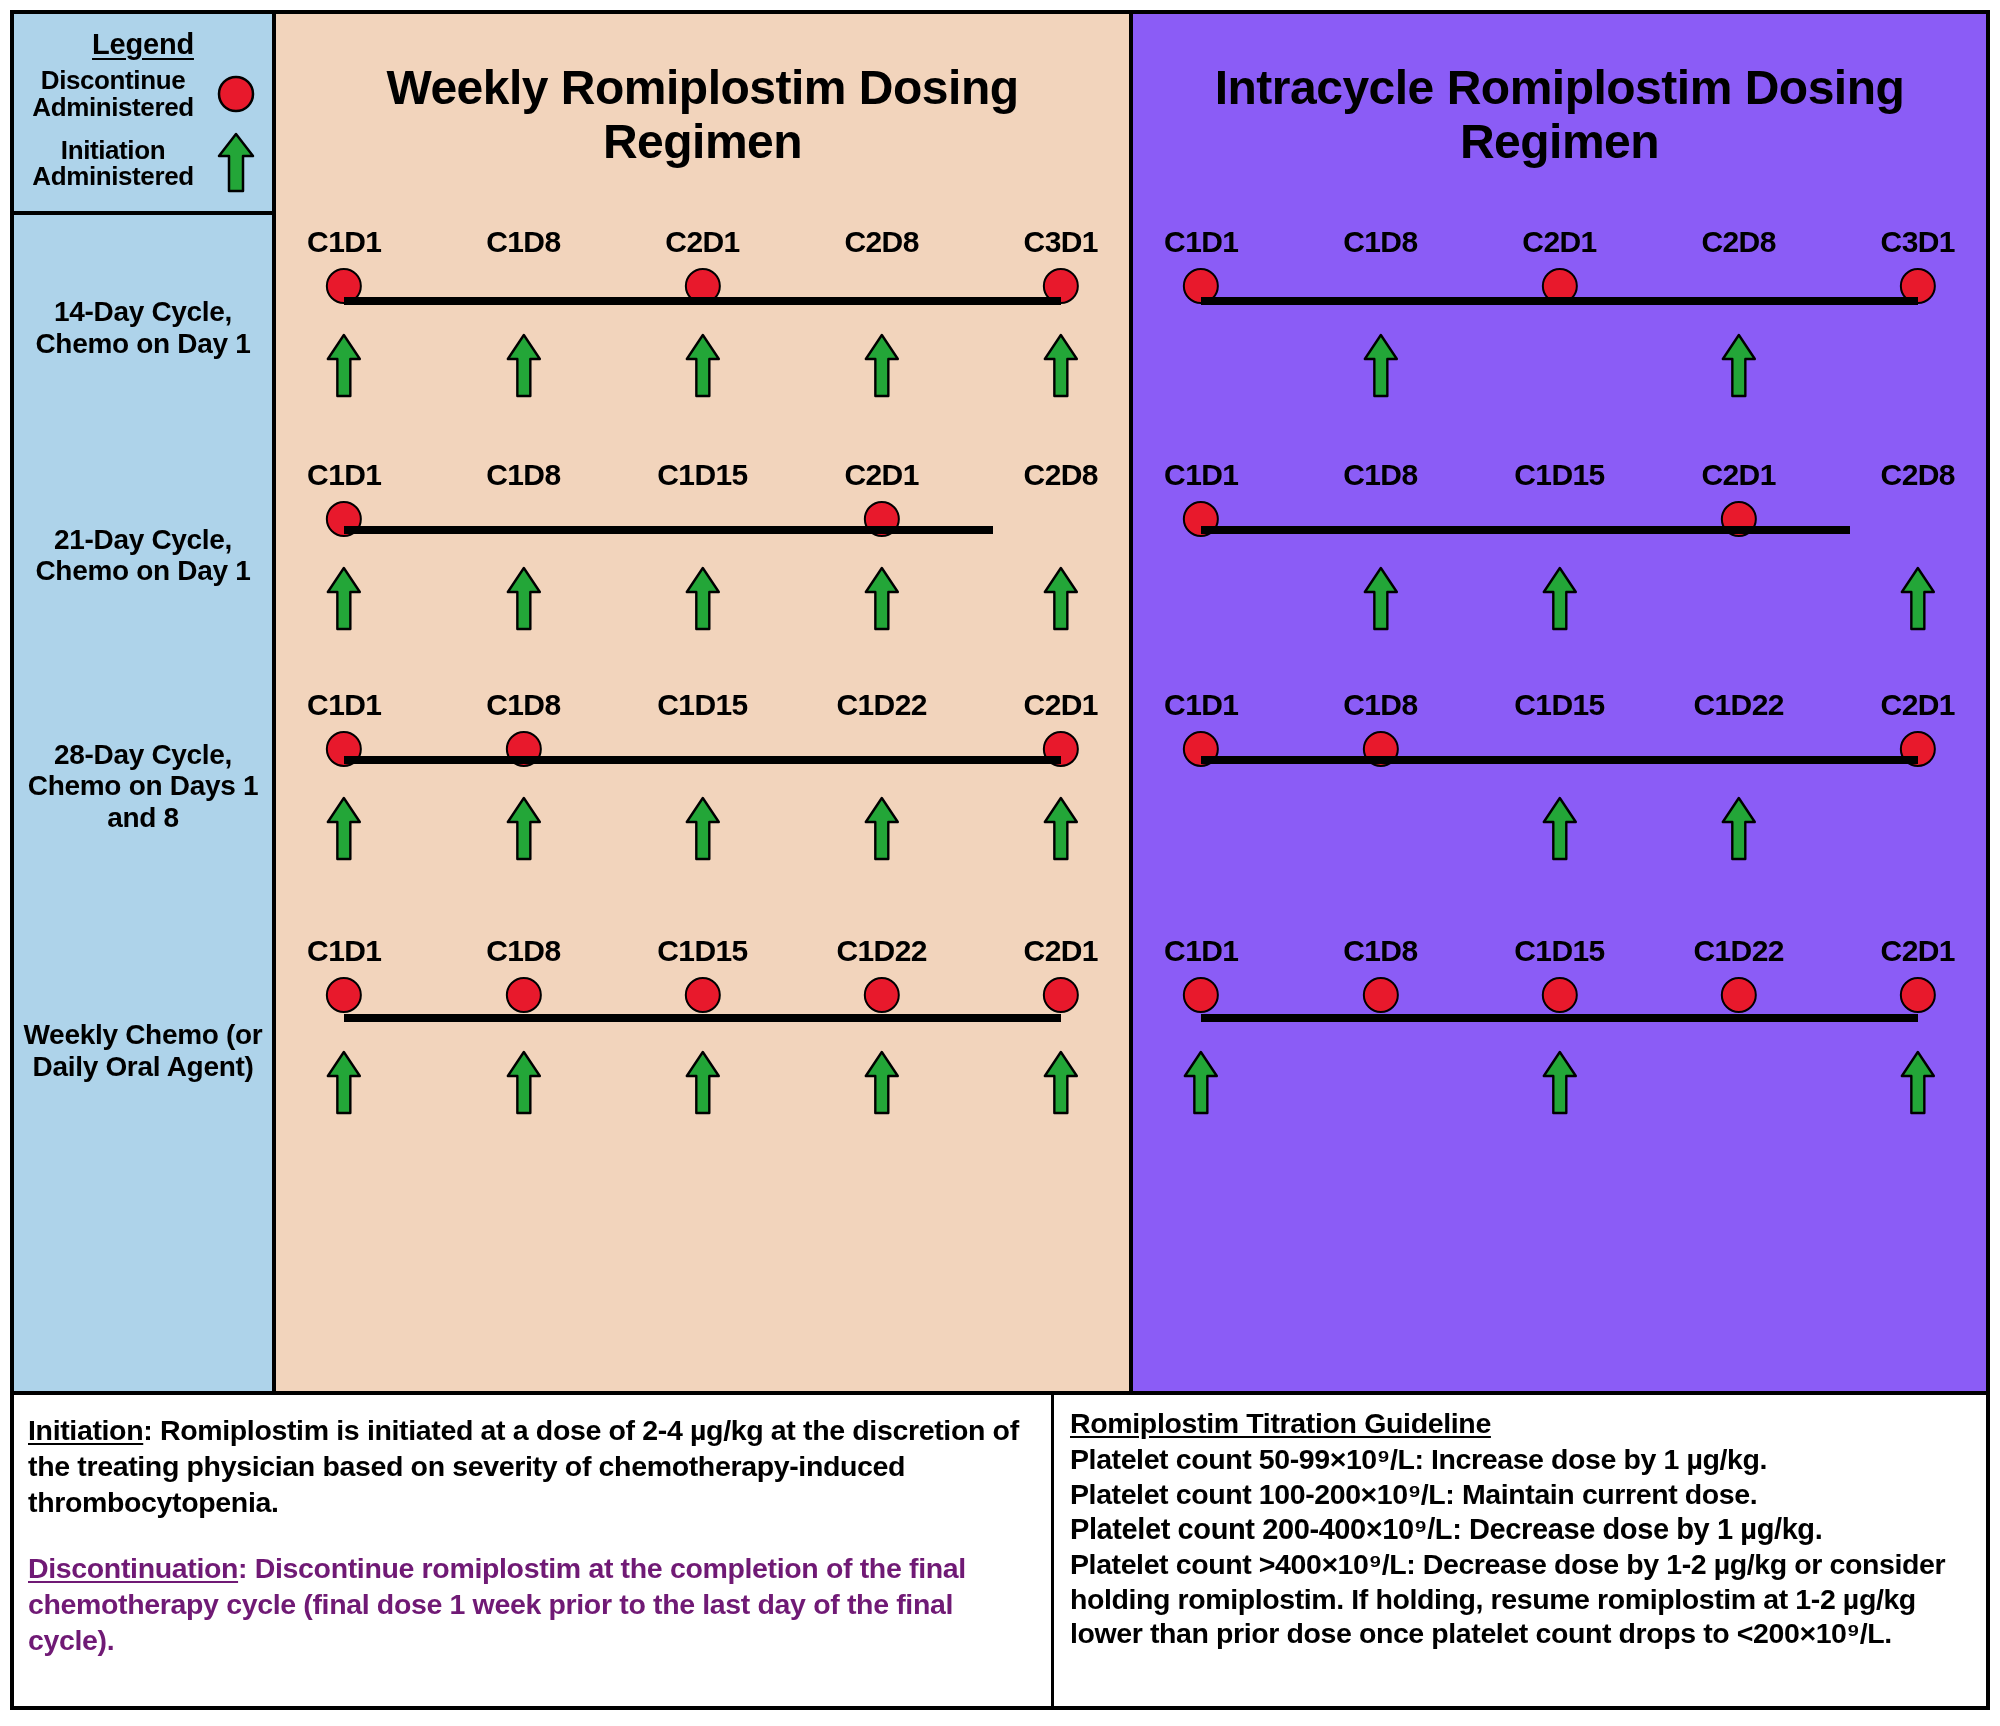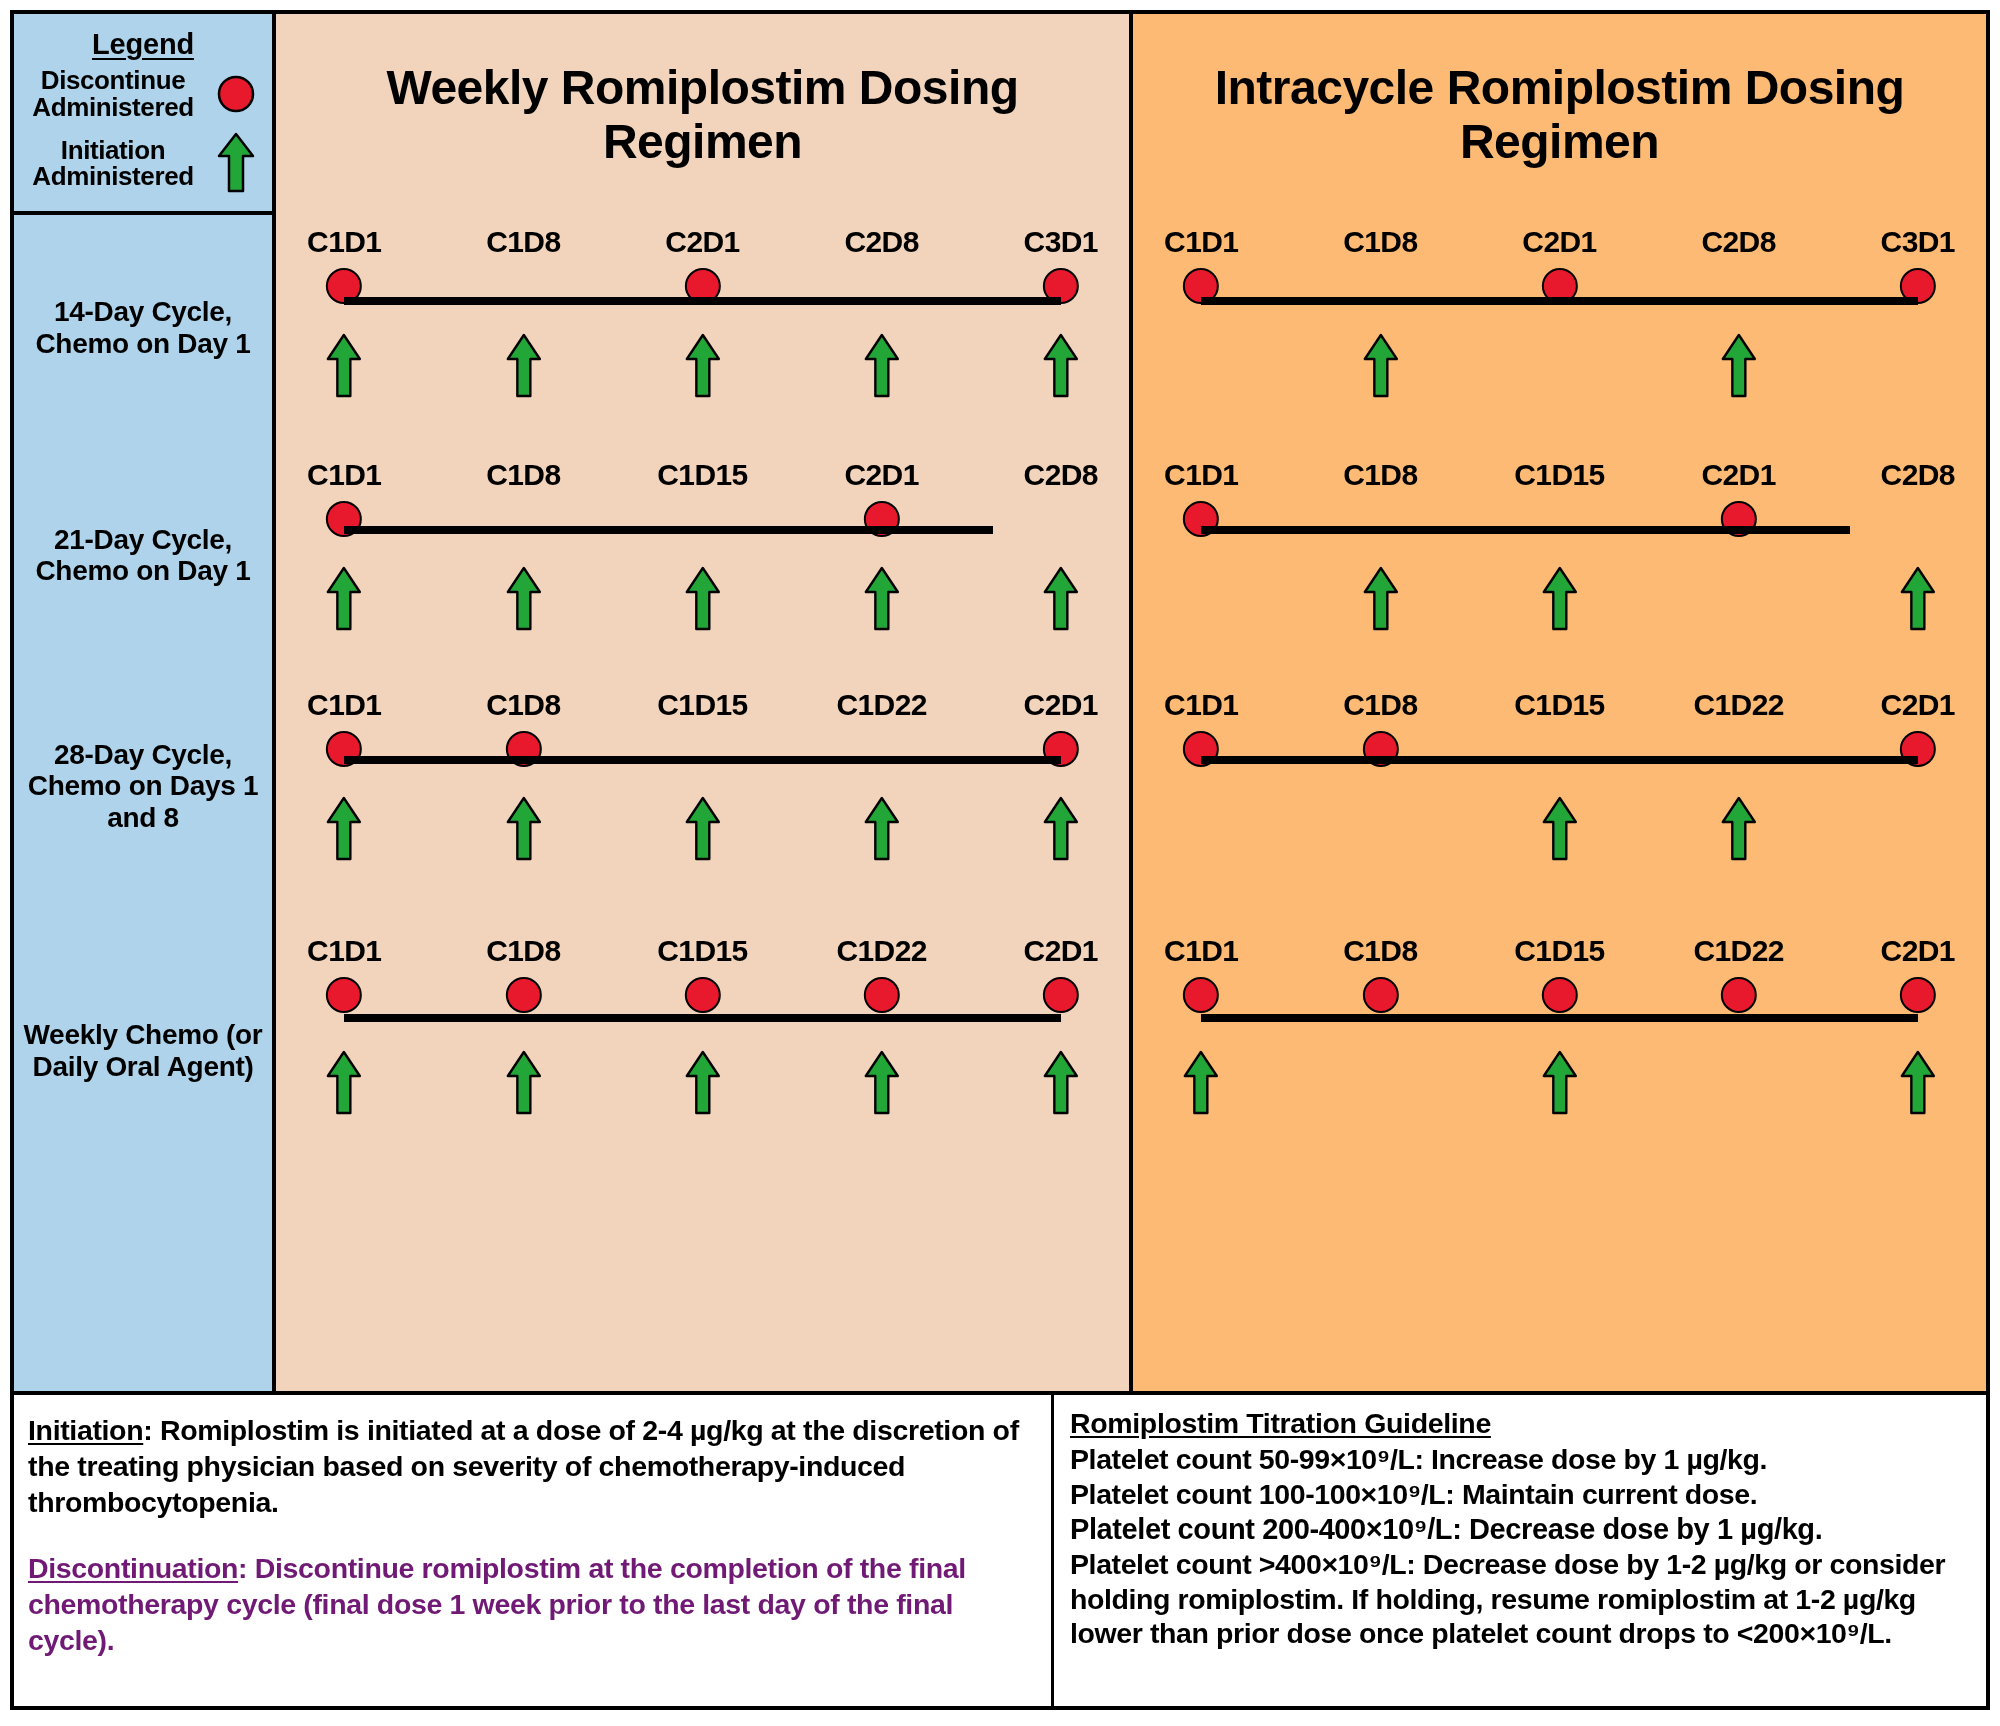--- a/index.html
+++ b/index.html
@@ -71,21 +71,21 @@
     font-size:28px;font-weight:bold;color:#000;
     line-height:1.12;
     letter-spacing:-0.3px;
     padding:0 6px;
     box-sizing:border-box;
   }
 
   
   .panel{flex:1 1 0;box-sizing:border-box;display:flex;flex-direction:column;position:relative;}
   .panel.weekly{background:#f2d4bc;border-right:4px solid #000;}
-  .panel.intra{background:#fdba74;}
+  .panel.intra{background:#8b5cf6;}
   .panel-title{
     height:201px;flex:0 0 201px;
     display:flex;align-items:center;justify-content:center;
     text-align:center;
     font-size:48px;font-weight:bold;color:#000;
     line-height:1.12;
     letter-spacing:-0.5px;
     padding:0 20px;box-sizing:border-box;
   }
   .panel-rows{flex:1 1 auto;display:flex;flex-direction:column;}
@@ -526,21 +526,21 @@
       </p>
       <p style="margin:30px 0 0 0;font-size:28.5px;font-weight:bold;line-height:1.26;letter-spacing:-0.35px;color:#701a75;">
         <span style="text-decoration:underline;text-underline-offset:3px;">Discontinuation</span><span>: Discontinue romiplostim at the completion of the final chemotherapy cycle (final dose 1 week prior to the last day of the final cycle).</span>
       </p>
     </div>
 
     <div style="flex:1 1 auto;box-sizing:border-box;padding:12px 14px 10px 16px;">
       <div style="font-size:28.5px;font-weight:bold;color:#000;text-decoration:underline;text-underline-offset:3px;letter-spacing:-0.35px;margin-bottom:2px;">Romiplostim Titration Guideline</div>
       <div>
         <div style="font-size:28.5px;font-weight:bold;color:#000;line-height:1.22;letter-spacing:-0.4px;">Platelet count 50-99×10⁹/L: Increase dose by 1 µg/kg.</div>
-        <div style="font-size:28.5px;font-weight:bold;color:#000;line-height:1.22;letter-spacing:-0.4px;">Platelet count 100-100×10⁹/L: Maintain current dose.</div>
+        <div style="font-size:28.5px;font-weight:bold;color:#000;line-height:1.22;letter-spacing:-0.4px;">Platelet count 100-200×10⁹/L: Maintain current dose.</div>
         <div style="font-size:29px;font-weight:bold;color:#000;line-height:1.22;letter-spacing:-0.4px;">Platelet count 200-400×10⁹/L: Decrease dose by 1 µg/kg.</div>
         <div style="font-size:28.5px;font-weight:bold;color:#000;line-height:1.22;letter-spacing:-0.4px;">Platelet count &gt;400×10⁹/L: Decrease dose by 1-2 µg/kg or consider holding romiplostim. If holding, resume romiplostim at 1-2 µg/kg lower than prior dose once platelet count drops to &lt;200×10⁹/L.</div>
       </div>
     </div>
 
   </div>
 
 </div>
 
 </body></html>

